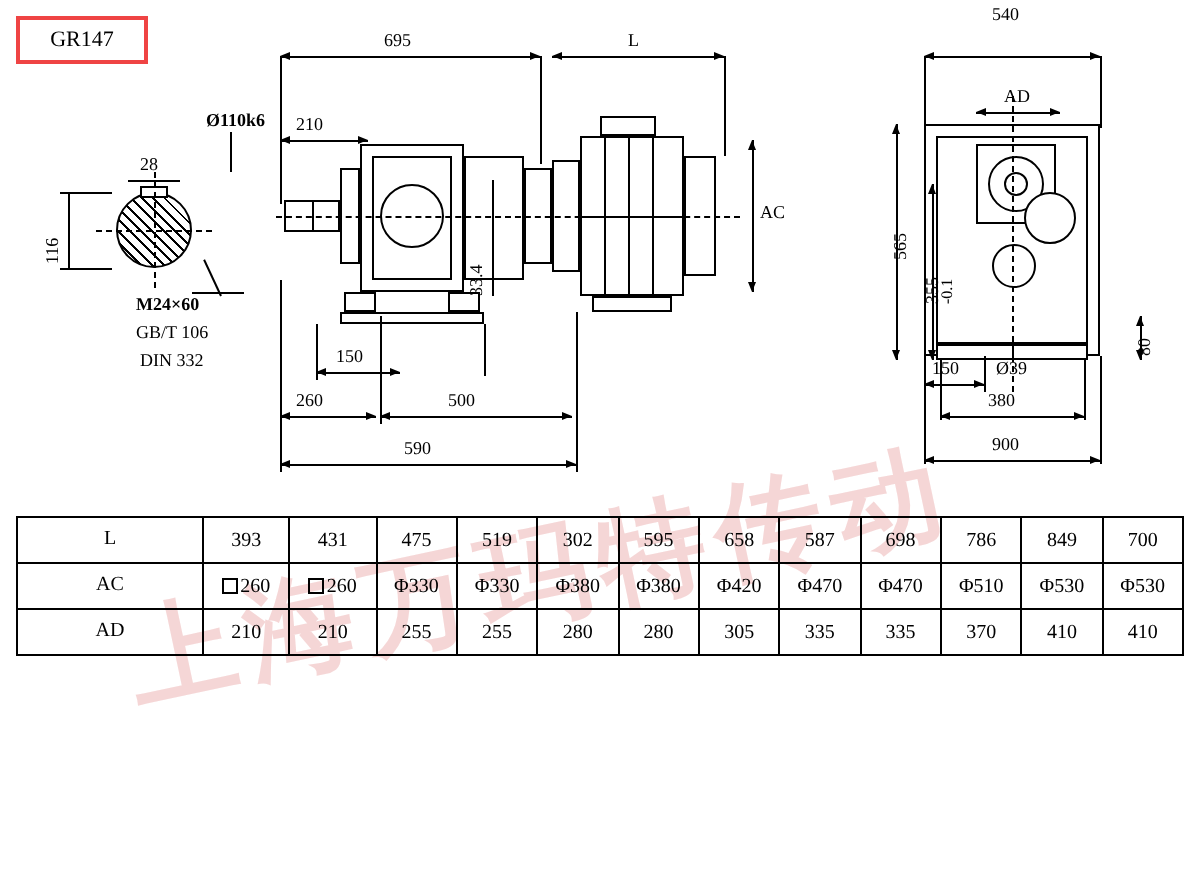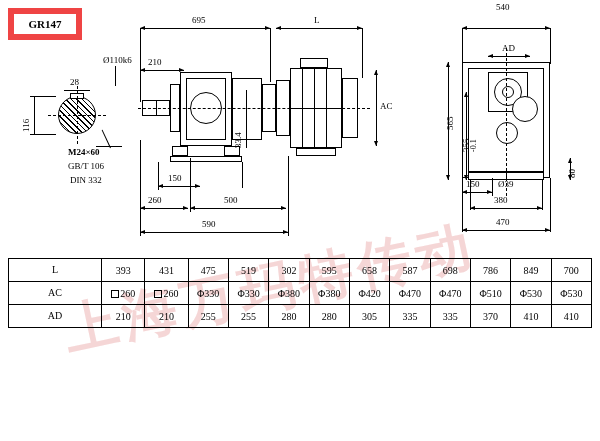--- a/index.html
+++ b/index.html
@@ -18,23 +18,22 @@
   .dash-h{position:absolute;height:0;border-top:1px dashed #000;}
   .dash-v{position:absolute;width:0;border-left:1px dashed #000;}
   .box{position:absolute;border:1px solid #000;box-sizing:border-box;}
   .txt{position:absolute;white-space:nowrap;font-size:9px;line-height:1;}
   .txt8{position:absolute;white-space:nowrap;font-size:8px;line-height:1;}
   .rot{transform-origin:left top;}
 
   
   .tag{
     position:absolute;left:8px;top:8px;width:62px;height:20px;
-    border:6px solid #ef4444;display:flex;align-items:center;justify-content:center;
+    border:2px solid #ef4444;display:flex;align-items:center;justify-content:center;
     font-size:11px;
-    font-weight:bold;
   }
 
   
   .wm{
     position:absolute;left:60px;top:252px;
     font-size:54px;color:#f2c9c9;opacity:.75;
     font-family:"DejaVu Sans", sans-serif;
     letter-spacing:6px;
     transform:rotate(-12deg);
     pointer-events:none;
@@ -83,21 +82,21 @@
 
   <div class="tag">GR147</div>
 
   <div class="circ hatch" style="left:58px;top:96px;width:38px;height:38px;background-color:#fff;"></div>
 
   <div class="box" style="left:70px;top:93px;width:14px;height:6px;background:#fff;"></div>
 
   <div class="dash-h" style="left:48px;top:115px;width:58px;"></div>
   <div class="dash-v" style="left:77px;top:86px;height:58px;"></div>
 
-  <div class="txt" style="left:103px;top:56px;">Ø110k6</div>
+  <div class="txt" style="left:103px;top:56px;font-weight:bold;">Ø110k6</div>
   <div class="ln vl" style="left:115px;top:66px;height:20px;"></div>
 
   <div class="txt" style="left:70px;top:78px;">28</div>
   <div class="ln hl" style="left:64px;top:90px;width:26px;"></div>
 
   <div class="txt rot" style="left:22px;top:132px;transform:rotate(-90deg);">116</div>
   <div class="ln vl" style="left:34px;top:96px;height:38px;"></div>
   <div class="ln hl" style="left:30px;top:96px;width:26px;"></div>
   <div class="ln hl" style="left:30px;top:134px;width:26px;"></div>
 
@@ -200,21 +199,21 @@
   <div class="arrowline" style="left:462px;top:192px;width:30px;"></div>
   <div class="txt" style="left:466px;top:180px;">150</div>
 
   <div class="txt" style="left:498px;top:180px;">Ø39</div>
   <div class="ln vl" style="left:506px;top:168px;height:12px;"></div>
 
   <div class="arrowline" style="left:470px;top:208px;width:72px;"></div>
   <div class="txt" style="left:494px;top:196px;">380</div>
 
   <div class="arrowline" style="left:462px;top:230px;width:88px;"></div>
-  <div class="txt" style="left:496px;top:218px;">470</div>
+  <div class="txt" style="left:496px;top:218px;">900</div>
 
   <div class="ln vl" style="left:462px;top:178px;height:54px;"></div>
   <div class="ln vl" style="left:492px;top:178px;height:18px;"></div>
   <div class="ln vl" style="left:470px;top:180px;height:30px;"></div>
   <div class="ln vl" style="left:542px;top:180px;height:30px;"></div>
   <div class="ln vl" style="left:550px;top:178px;height:54px;"></div>
 
   <div class="wm">上海万玛特传动</div>
 
   <table>

